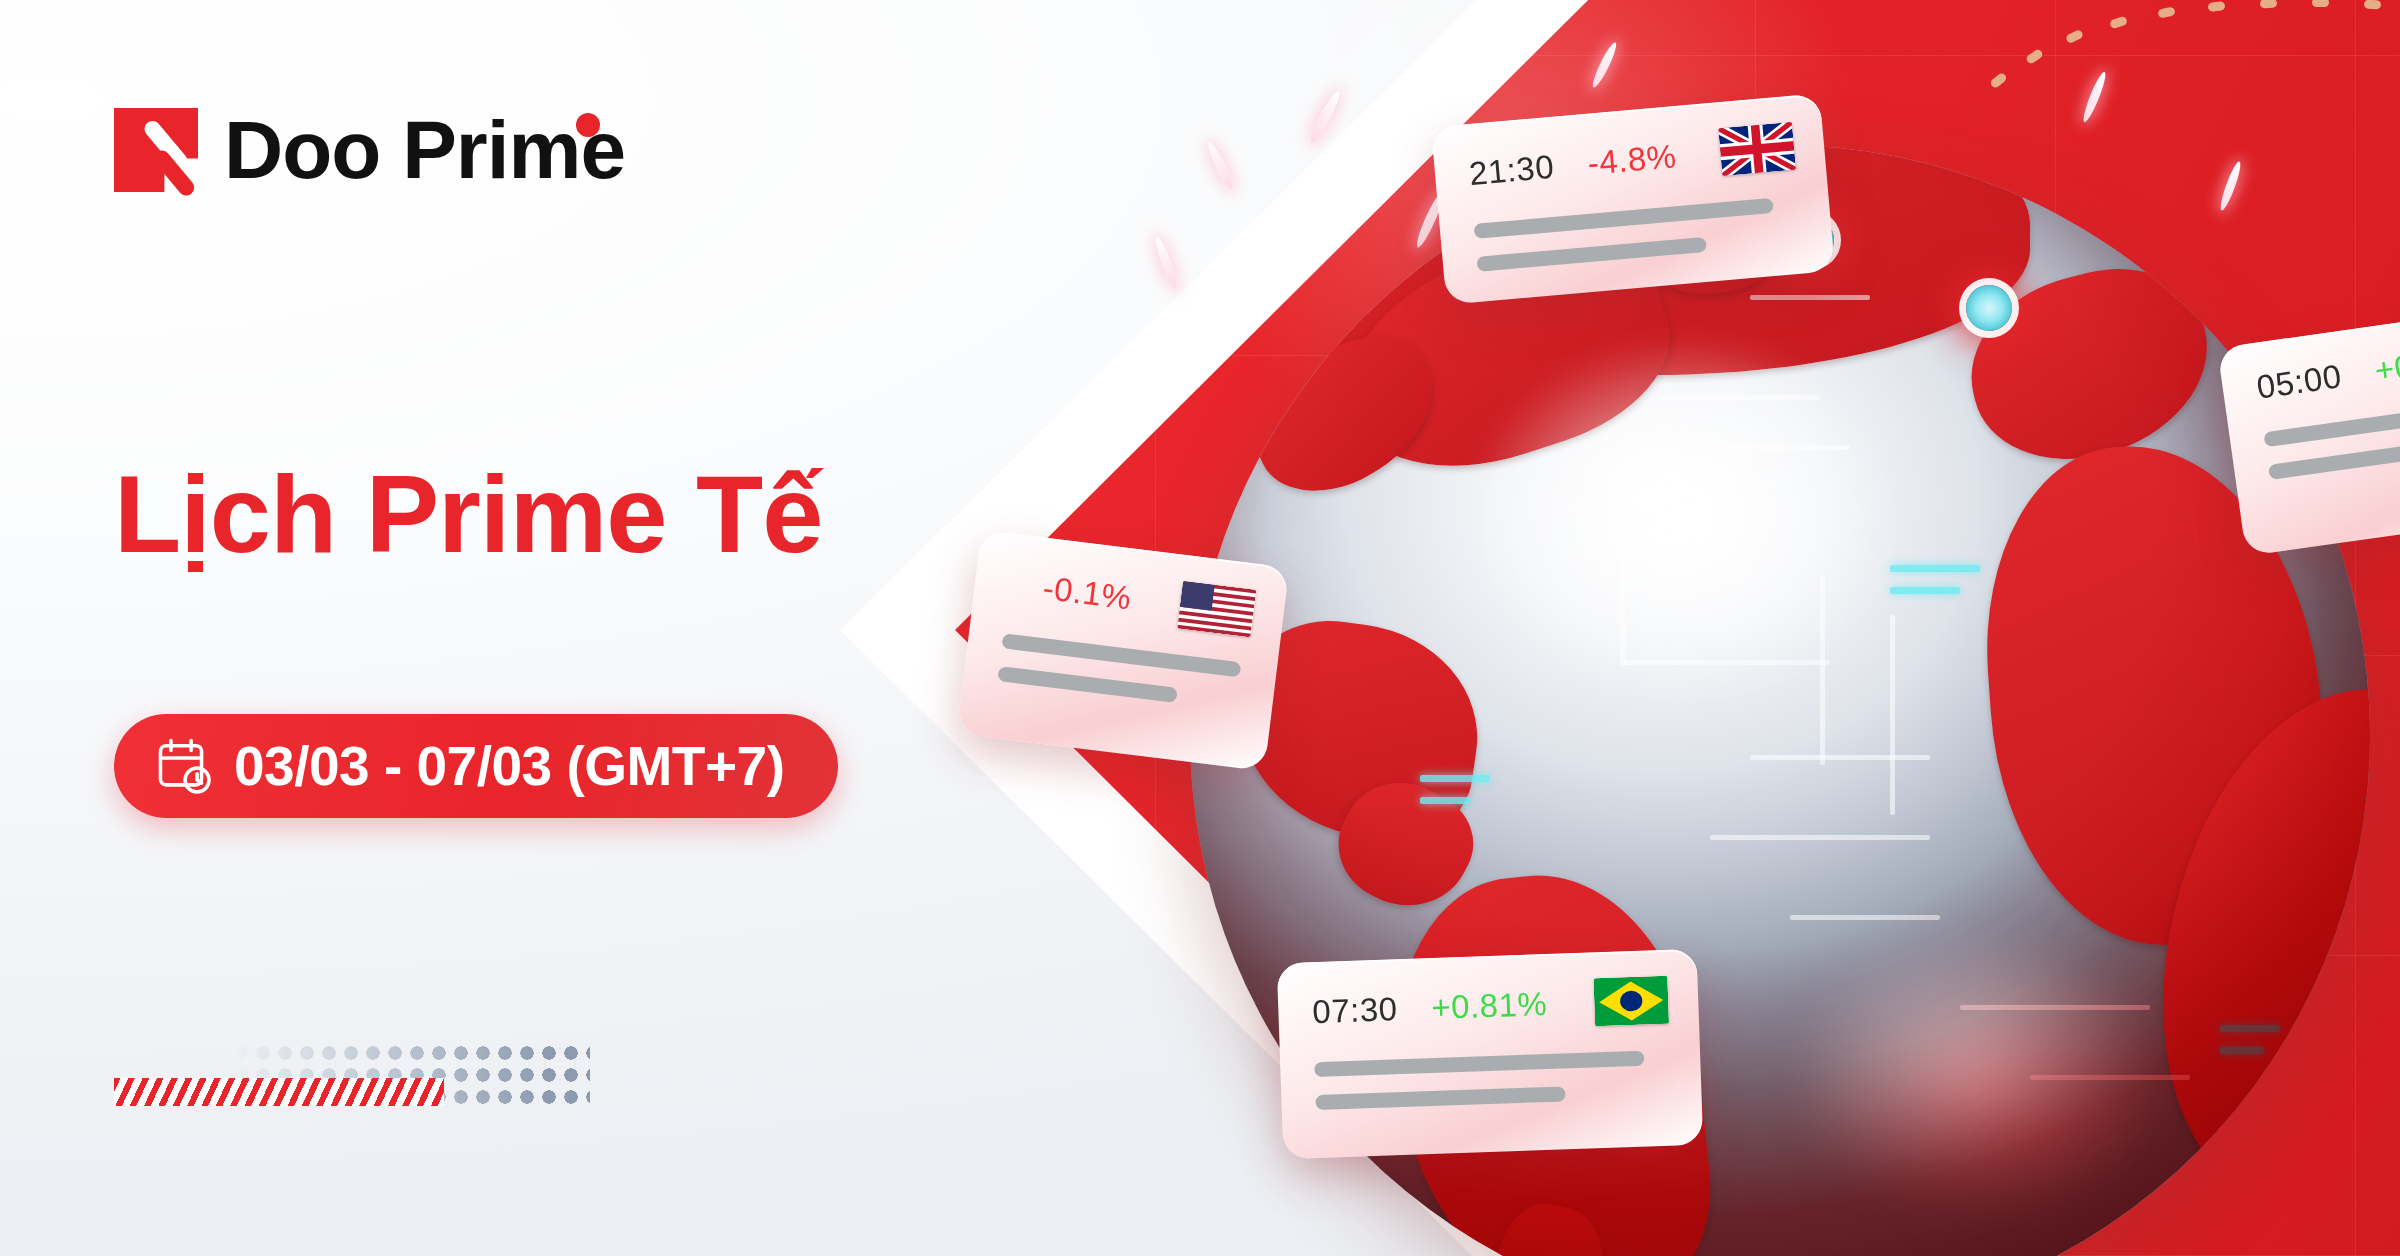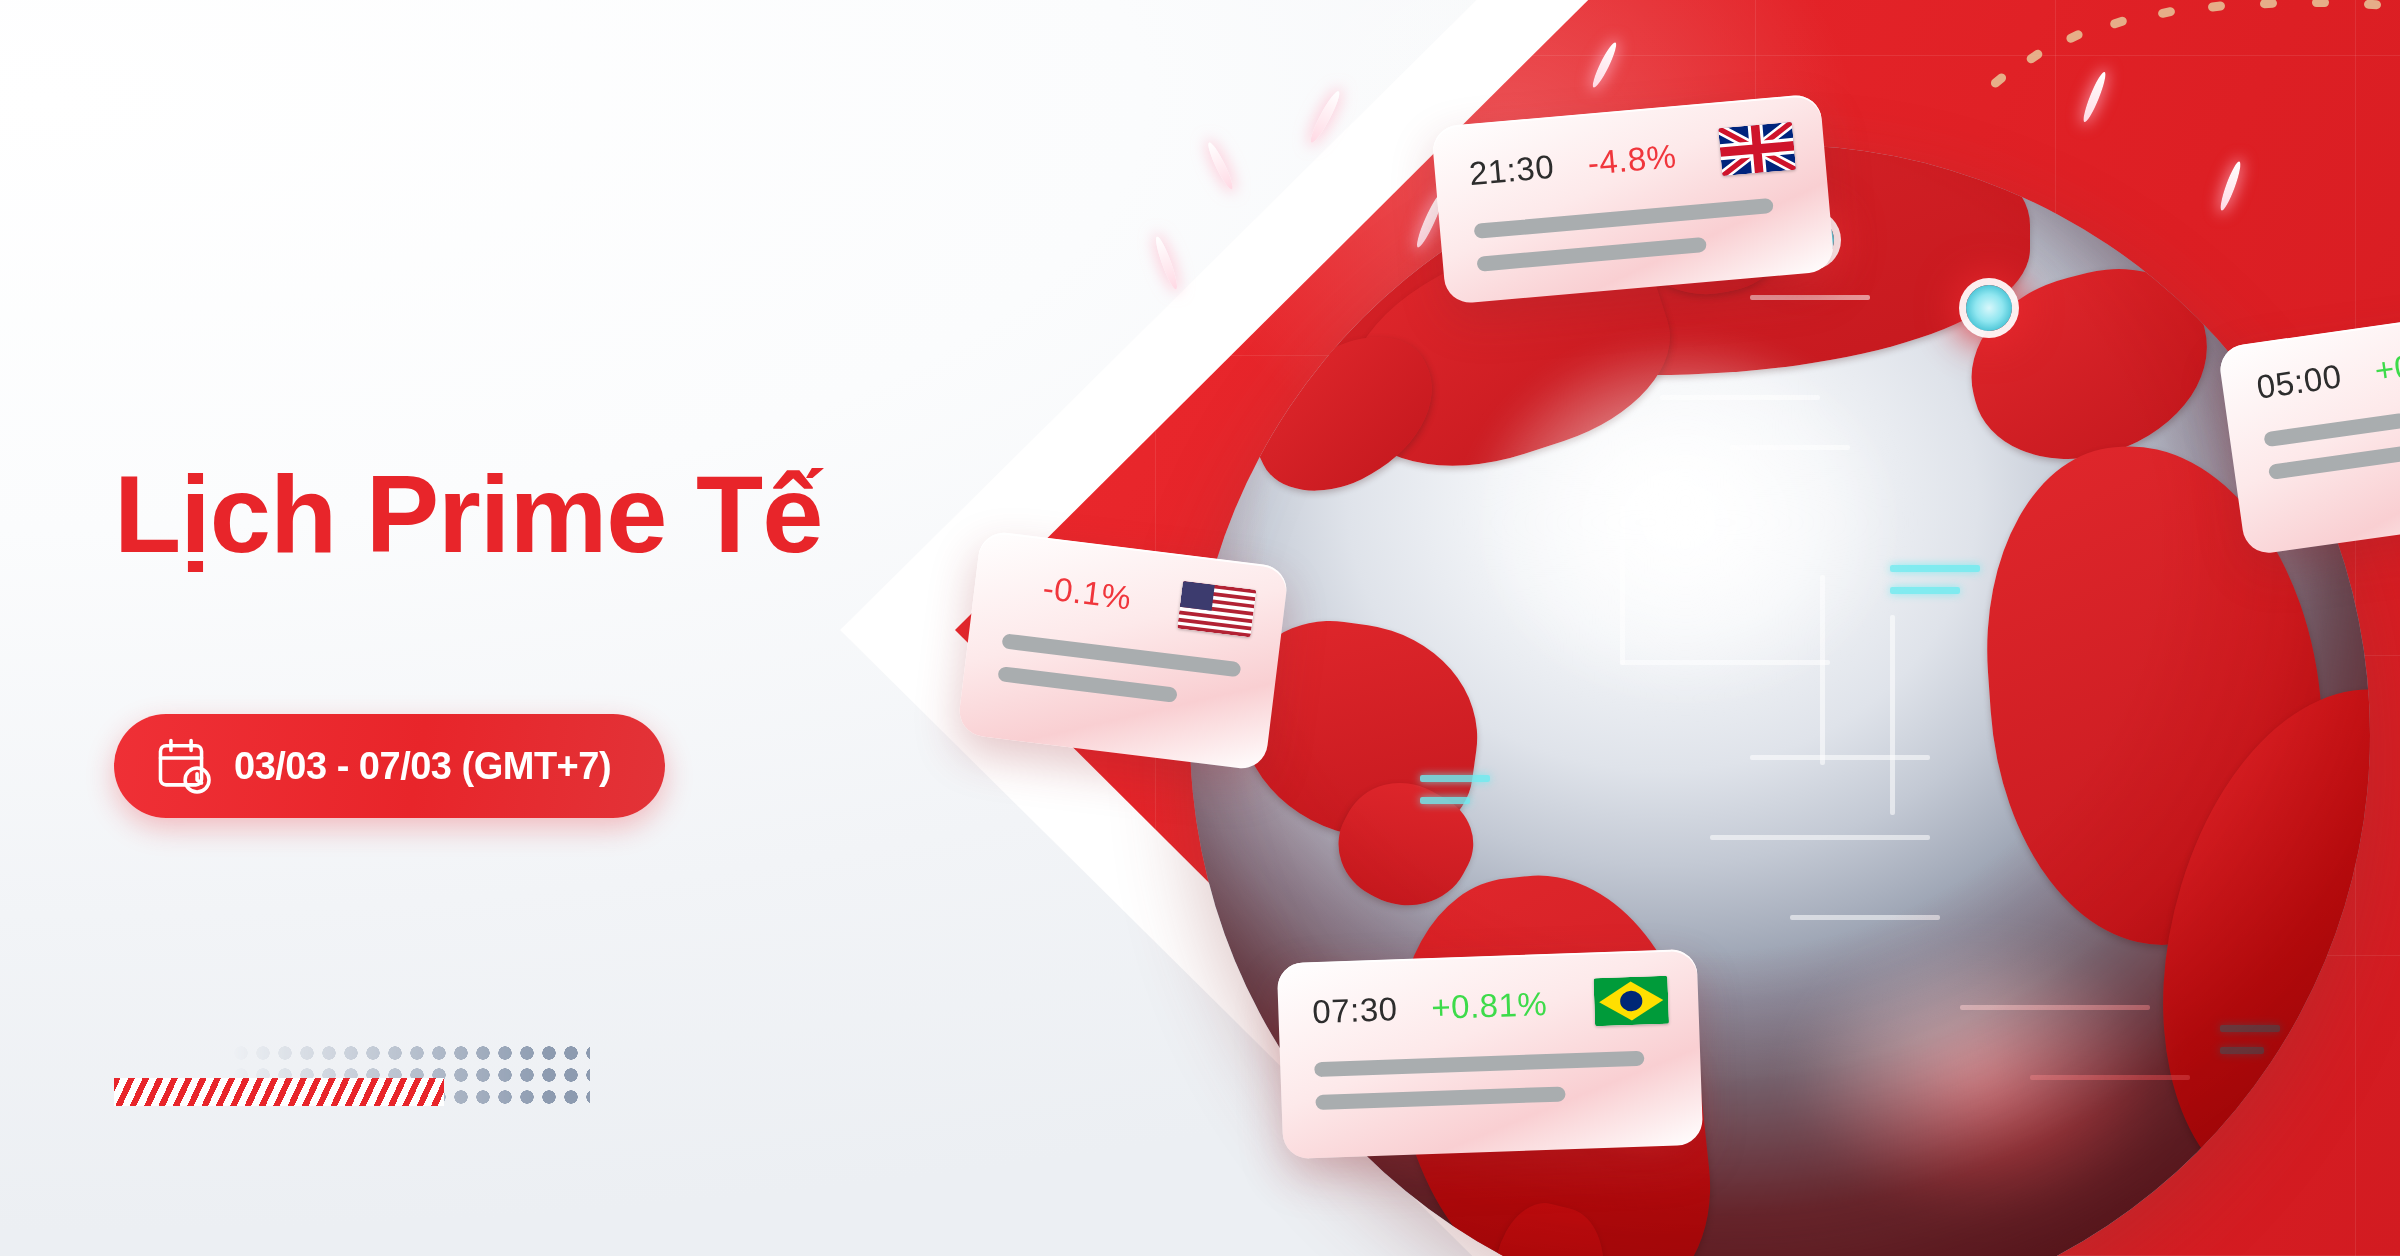--- a/index.html
+++ b/index.html
@@ -119,21 +119,21 @@
   .h-main{ position:absolute; left:114px; top:458px; font-size:110px; font-weight:700;
            color:#e8252a; letter-spacing:-1px; line-height:1.02; }
   .h-sub{ position:absolute; left:114px; top:592px; font-size:58px; font-weight:700;
           color:#111; letter-spacing:-.5px; }
 
   
   .pill{ position:absolute; left:114px; top:714px; height:104px; border-radius:52px;
          display:flex; align-items:center; gap:22px; padding:0 54px 0 42px;
          background:linear-gradient(100deg,#ef3036 0%,#e8252a 55%,#e23338 100%);
          box-shadow:0 10px 28px rgba(232,37,42,.28); }
-  .pill-text{ color:#fff; font-size:38px; font-weight:700; letter-spacing:-.5px;
+  .pill-text{ color:#fff; font-size:55px; font-weight:700; letter-spacing:-.5px;
               white-space:nowrap; }
 
   
   .decor-stripes{ position:absolute; left:114px; top:1078px; width:330px; height:28px;
     background:repeating-linear-gradient(115deg,#e8252a 0 6px, #ffffff 6px 13px); }
   .decor-dots{ position:absolute; left:230px; top:1042px; width:360px; height:70px;
     background-image:radial-gradient(#8d9bb0 42%, transparent 44%);
     background-size:22px 22px;
     -webkit-mask-image:linear-gradient(to right, rgba(0,0,0,0) 0%, rgba(0,0,0,1) 88%);
             mask-image:linear-gradient(to right, rgba(0,0,0,0) 0%, rgba(0,0,0,1) 88%); }
@@ -291,20 +291,31 @@
           <rect width="60" height="42" fill="#009b3a"></rect>
           <polygon points="30,4 56,21 30,38 4,21" fill="#ffdf00"></polygon>
           <circle cx="30" cy="21" r="9" fill="#002776"></circle>
         </svg>
       </span>
     </div>
     <div class="bar" style="width:330px;"></div>
     <div class="bar" style="width:250px;margin-top:18px;"></div>
   </div>
 
+  <div class="brand">
+    <div class="brand-mark">
+      <div class="bm-sq"></div>
+      <div class="bm-s1"></div>
+      <div class="bm-s2"></div>
+    </div>
+    <div class="brand-name">
+      <span>Doo Prime</span>
+      <span class="brand-dot"></span>
+    </div>
+  </div>
 
   <div class="h-main">Lịch Prime Tế</div>
 
   <div class="pill">
     <span style="display:flex;">
       <svg width="56" height="58" viewBox="0 0 30 31" fill="none" stroke="#fff" stroke-width="1.9" stroke-linecap="round" stroke-linejoin="round">
         <rect x="2.4" y="4.6" width="22" height="21" rx="3"></rect>
         <path d="M2.4 11.2 H24.4"></path>
         <path d="M8 1.8 V7.2 M18.8 1.8 V7.2"></path>
         <circle cx="22" cy="23" r="6.4" fill="none"></circle>

